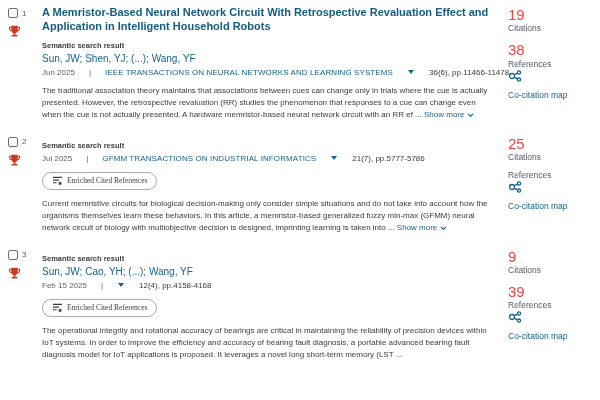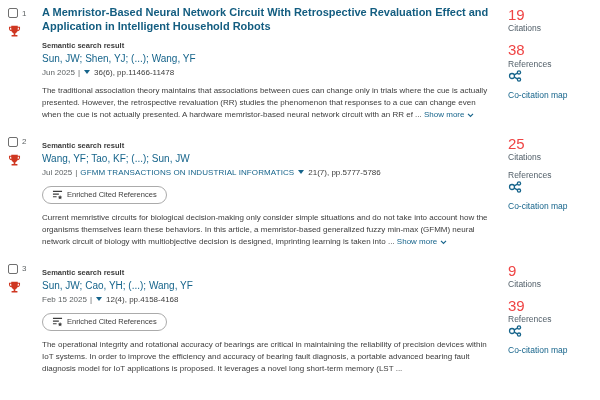--- a/index.html
+++ b/index.html
@@ -25,33 +25,33 @@
   .trophy { margin-top:7px; color:#cf3721; line-height:0; }
 
   
   .mid { width:452px; flex:none; }
   .title {
     display:block; font-size:11px; font-weight:bold; color:#135d80;
     line-height:1.3; text-decoration:none; cursor:pointer;
   }
   .tag { font-size:7.5px; font-weight:bold; color:#3c3c3c; margin-top:7px; }
   .authors { font-size:10px; color:#16648b; margin-top:3px; cursor:pointer; }
-  .meta { font-size:8px; margin-top:4px; color:#5e6365; display:flex; align-items:center; gap:3px; white-space:nowrap; }
+  .meta { font-size:8px; margin-top:4px; color:#5e6365; display:flex; align-items:center; gap:14px; white-space:nowrap; }
   .journal { color:#16648b; cursor:pointer; letter-spacing:.1px; }
   .caret {
     width:0; height:0; display:inline-block; cursor:pointer;
     border-left:3px solid transparent; border-right:3px solid transparent;
     border-top:4px solid #16648b; margin:0 1px;
   }
   .vol { color:#3c3c3c; }
   .badge {
     display:inline-flex; align-items:center; gap:4px;
     border:1px solid #ababab; border-radius:10px;
     padding:3px 9px; font-size:7.5px; color:#3c3c3c;
-    margin-top:9px; background:#fff; cursor:pointer;
+    margin-top:9px; background:#fff; cursor:pointer;font-family:Liberation Serif, serif;
   }
   .abstract { font-size:8px; color:#3c3c3c; line-height:1.5; margin-top:8px; }
   .showmore { color:#16648b; cursor:pointer; white-space:nowrap; }
   .chev { display:inline-block; vertical-align:-1px; }
 
   
   .right { flex:1; padding-left:14px; padding-top:1px; }
   .r-group { margin-bottom:8px; }
   .r-num { font-size:15px; color:#ef4444; cursor:pointer; line-height:1.15; }
   .r-label { font-size:8.5px; color:#53606a; }
@@ -75,20 +75,21 @@
           </svg>
       </div>
     </div>
     <div class="mid">
       <a class="title">A Memristor-Based Neural Network Circuit With Retrospective Revaluation Effect and Application in Intelligent Household Robots</a>
       <div class="tag">Semantic search result</div>
       <div class="authors">Sun, JW; Shen, YJ; (...); Wang, YF</div>
       <div class="meta">
         <span>Jun 2025</span>
         <span>|</span>
+        <span class="journal">IEEE TRANSACTIONS ON NEURAL NETWORKS AND LEARNING SYSTEMS</span>
         <span class="caret"></span>
         <span class="vol">36(6), pp.11466-11478</span>
       </div>
       <div class="abstract">
         <span>The traditional association theory maintains that associations between cues can change only in trials where the cue is actually presented. However, the retrospective revaluation (RR) studies the phenomenon that responses to a cue can change even when the cue is not actually presented. A hardware memristor-based neural network circuit with an RR ef ...</span>
         <span class="showmore"><span>Show more</span>
           <svg class="chev" width="7" height="5" viewBox="0 0 8 6">
               <path d="M1 1l3 3 3-3" fill="none" stroke="#16648b" stroke-width="1.4"></path>
             </svg>
         </span>
@@ -124,21 +125,20 @@
         <span class="num">2</span>
       </div>
       <div class="trophy">
         <svg width="13" height="13" viewBox="0 0 16 16">
             <path fill="currentColor" d="M4 1h8v1.2h2.8v2.1c0 1.9-1.4 3.3-3.2 3.4A4.3 4.3 0 0 1 9 10.4v1.8h2.6v1.9H4.4v-1.9H7v-1.8a4.3 4.3 0 0 1-2.6-2.7C2.6 7.6 1.2 6.2 1.2 4.3V2.2H4V1zm-1.5 2.4v.9c0 1 .6 1.8 1.5 2.1V3.4H2.5zm11 0H12v3c.9-.3 1.5-1.1 1.5-2.1v-.9z"></path>
           </svg>
       </div>
     </div>
     <div class="mid">
       <div class="tag">Semantic search result</div>
-      <div class="authors">Wang, YF; Tao, KF; (...); Sun, JW</div>
       <div class="meta">
         <span>Jul 2025</span>
         <span>|</span>
         <span class="journal">GFMM TRANSACTIONS ON INDUSTRIAL INFORMATICS</span>
         <span class="caret"></span>
         <span class="vol">21(7), pp.5777-5786</span>
       </div>
       <div>
         <span class="badge">
           <svg width="11" height="10" viewBox="0 0 12 11">

